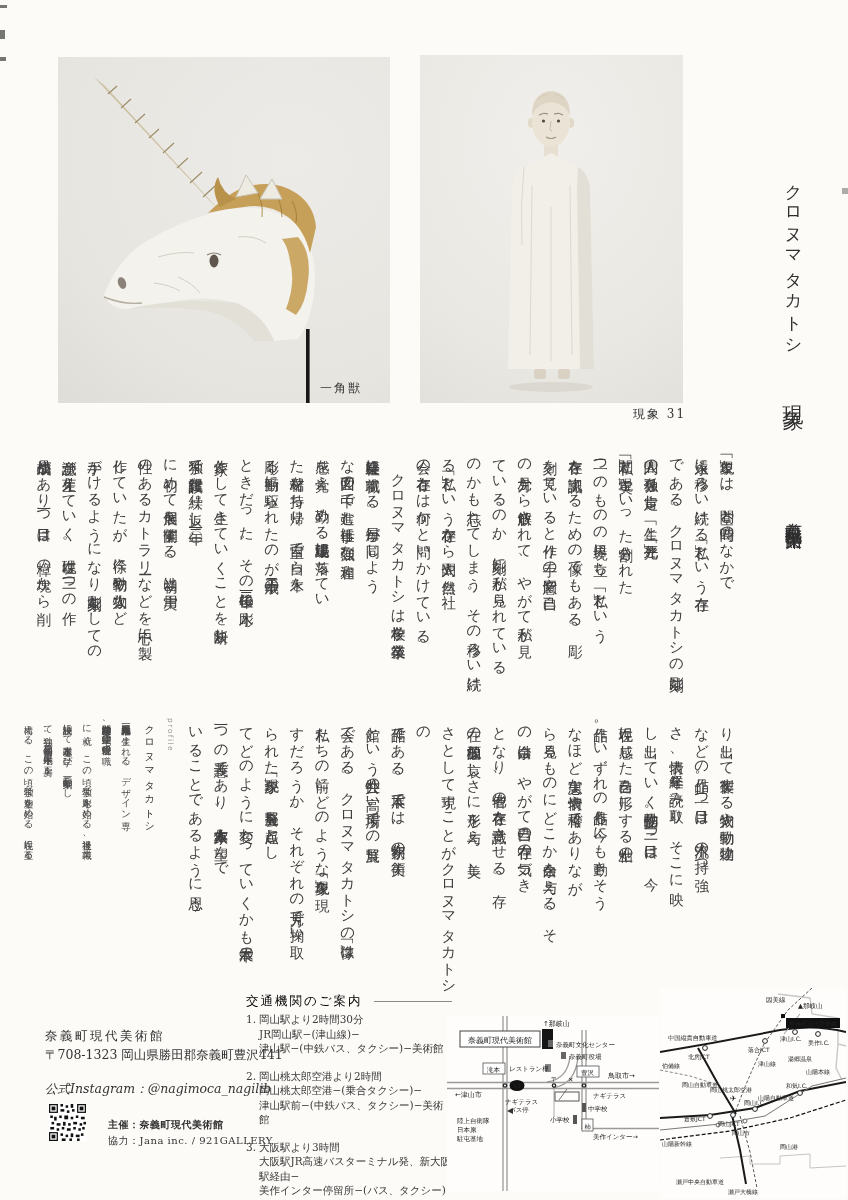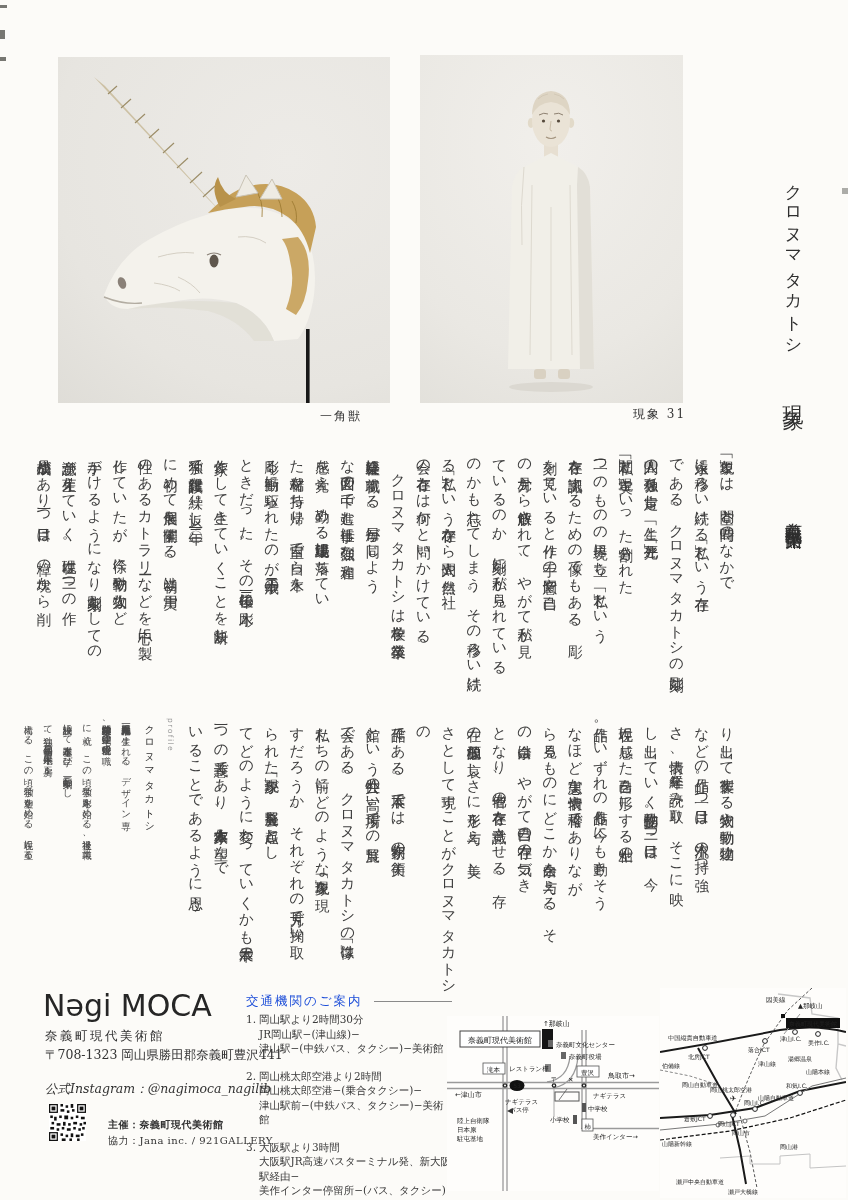--- a/index.html
+++ b/index.html
@@ -12,21 +12,21 @@
   .m3{left:0;top:57px;width:6px;height:4px;}
   .m4{left:842px;top:188px;width:6px;height:6px;opacity:.45;}
 
   
   .photo{position:absolute;}
   .photo-left{left:58px;top:57px;width:332px;height:346px;
     background:radial-gradient(130% 120% at 70% 30%, #edebe7 0%, #e7e5e0 55%, #d8d6d0 100%);}
   .photo-right{left:420px;top:55px;width:263px;height:348px;
     background:radial-gradient(120% 110% at 50% 25%, #f1efeb 0%, #eae8e3 55%, #dddbd5 100%);}
   .caption{position:absolute;font-size:12px;letter-spacing:2px;color:#333;}
-  .cap-left{left:320px;top:408px;}
+  .cap-left{left:320px;top:380px;}
   .cap-right{left:633px;top:406px;}
 
   
   .vtitle{position:absolute;writing-mode:vertical-rl;color:#2e2e2e;}
   .t-artist{left:783px;top:173px;font-size:17px;letter-spacing:2.5px;}
   .t-exhibition{left:779px;top:389px;font-size:21px;letter-spacing:5px;}
   .t-museum{left:783px;top:509px;font-size:17px;letter-spacing:1.5px;}
 
   
   .essay{position:absolute;right:109px;height:276px;writing-mode:vertical-rl;
@@ -50,21 +50,21 @@
   .f-name{top:1028px;letter-spacing:2.5px;}
   .f-addr{top:1047px;}
   .f-tel{top:1064px;}
   .f-insta{top:1081px;font-style:italic;}
   .qr{position:absolute;left:49px;top:1104px;width:37px;height:37px;}
   .credit{position:absolute;left:108px;font-size:10px;letter-spacing:.5px;color:#333;}
   .c1{top:1118px;font-weight:bold;}
   .c2{top:1134px;}
 
   
-  .access-heading{position:absolute;left:246px;top:993px;font-size:12.5px;letter-spacing:2px;color:#1d4ed8;}
+  .access-heading{position:absolute;left:246px;top:993px;font-size:12.5px;letter-spacing:2px;color:#000000;}
   .access-rule{position:absolute;left:374px;top:1001px;width:78px;height:1px;background:#8a8a8a;}
   #access-list{position:absolute;left:246px;top:1012px;width:208px;font-size:10.5px;color:#3a3a3a;}
   .acc-item{margin-bottom:13px;}
   .acc-title,.acc-line{line-height:14.5px;}
   .acc-no{display:inline-block;width:13px;}
   .acc-line{padding-left:13px;}
 
   
   .map{position:absolute;}
   #localmap{left:447px;top:1016px;width:212px;height:175px;}
@@ -221,21 +221,20 @@
     <div class="profile-label">profile</div>
     <div class="profile-name">クロヌマタカトシ</div>
   <div class="col">一九八五年神奈川県厚木市に生まれる。デザイン専</div>
       <div class="col">門学校建築学科卒業後、住宅建築の現場監督の職</div>
       <div class="col">に就く。この頃、独学で木彫を始める。退社後、職業</div>
       <div class="col">訓練校にて木工基礎を学び、二〇一〇年彫刻家とし</div>
       <div class="col">て独立。二〇一二年初個展。二〇一七年厚木に工房を</div>
       <div class="col">構える。この頃、独学で塑造を始める。現在に至る。</div>
     </div>
 
-  <div class="logo">Nəgi MOCA</div>
   <div class="f-line f-name">奈義町現代美術館</div>
   <div class="f-line f-addr">〒708-1323 岡山県勝田郡奈義町豊沢441</div>
   <div class="f-line f-insta">公式Instagram：@nagimoca_nagilib</div>
 
   <svg class="qr" viewBox="0 0 29 29">
     <rect width="29" height="29" fill="#fff"></rect>
     <g fill="#111">
       <rect x="0" y="0" width="7" height="7"></rect>
         <rect x="22" y="0" width="7" height="7"></rect>
         <rect x="0" y="22" width="7" height="7"></rect>

